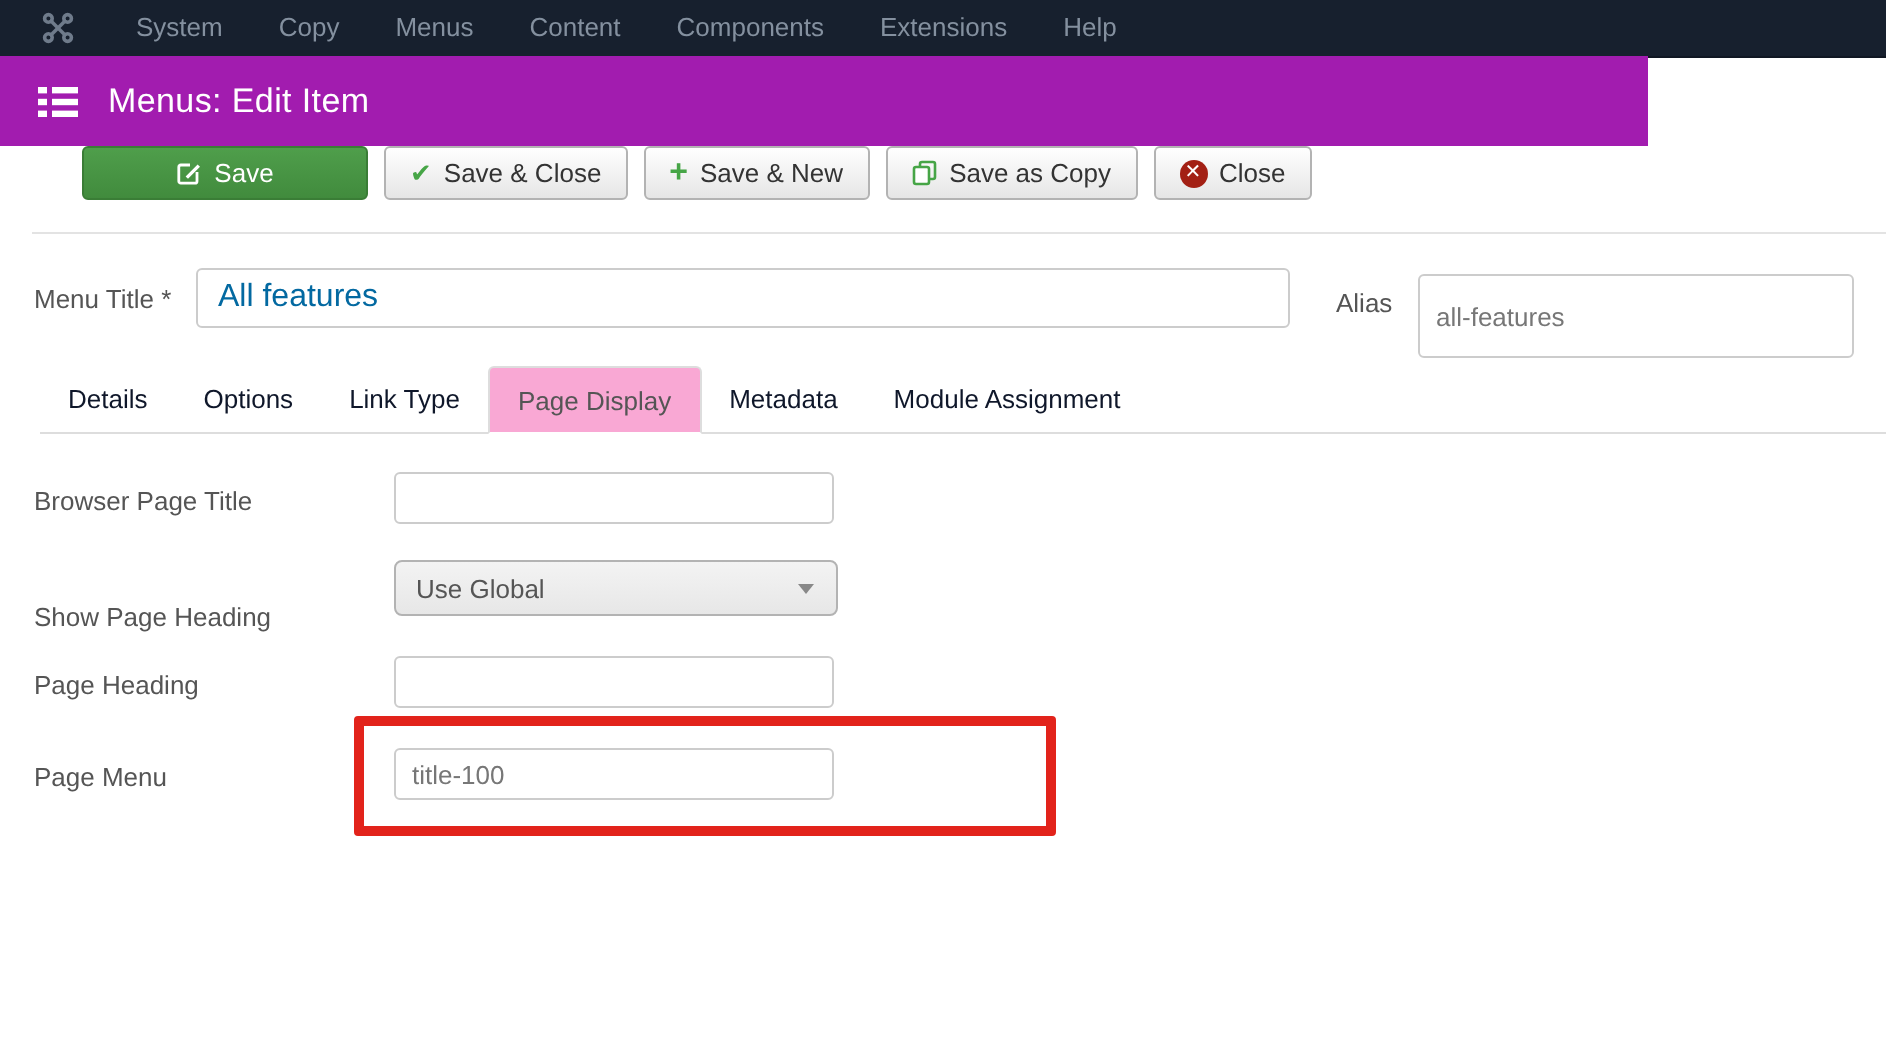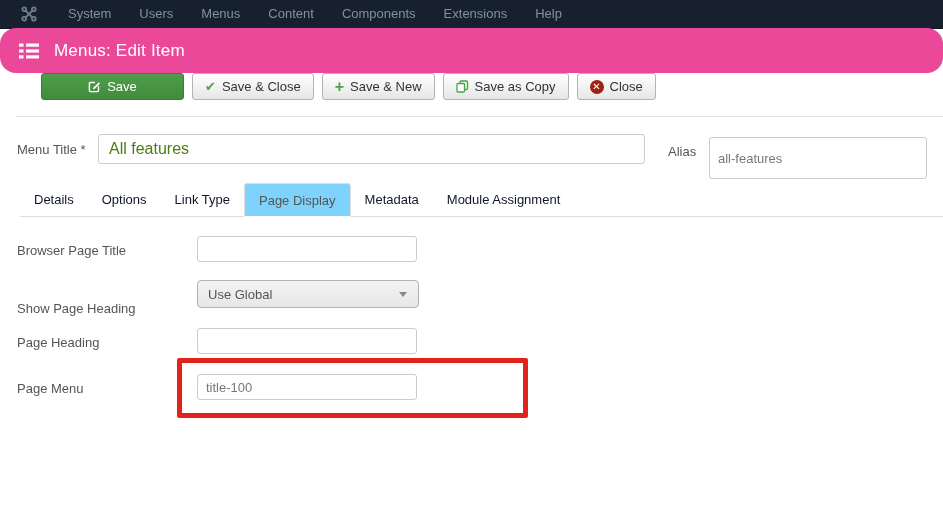--- a/index.html
+++ b/index.html
@@ -6,45 +6,45 @@
   body{font-family:"Liberation Sans","DejaVu Sans",sans-serif;}
   .screen{position:relative;width:943px;height:520px;background:#fff;overflow:hidden;}
 
   
   .topnav{position:absolute;top:0;left:0;width:943px;height:28px;background:#17202e;border-bottom:1px solid #101723;display:flex;align-items:center;}
   .topnav .logo{margin-left:21px;display:flex;align-items:center;}
   .topnav .navitems{display:flex;margin-left:17px;}
   .topnav .navitem{color:#8property0;color:#84909f;font-size:13px;padding:0 14px;line-height:28px;cursor:pointer;}
 
   
-  .pageheader{position:absolute;top:28px;left:0;width:943px;height:45px;background:#ec4899;display:flex;align-items:center;border-radius:16px;}
+  .pageheader{position:absolute;top:28px;left:0;width:824px;height:45px;background:#a21caf;display:flex;align-items:center;}
   .pageheader .hicon{margin-left:19px;display:flex;align-items:center;}
   .pageheader .htitle{color:#ffffff;font-size:17px;margin-left:15px;letter-spacing:.2px;}
 
   
   .toolbar{position:absolute;top:73px;left:0;width:943px;height:44px;background:#ffffff;border-bottom:1px solid #e3e3e3;display:flex;box-sizing:border-box;margin-left:16px;}
   .btn{height:27px;display:inline-flex;align-items:center;justify-content:center;gap:6px;border-radius:3px;font-size:13px;cursor:pointer;box-sizing:border-box;}
   .btn-primary{width:143px;margin-left:25px;background:linear-gradient(#4f9e4b,#418b3d);border:1px solid #3a7d36;color:#fff;}
   .btn-default{margin-left:8px;padding:0 12px;background:linear-gradient(#ffffff,#e6e6e6);border:1px solid #b3b3b3;color:#333;}
   .icon-check{color:#46a546;font-size:13px;font-weight:bold;}
   .icon-plus{color:#46a546;font-size:16px;font-weight:bold;line-height:1;}
   .icon-close-circle{width:14px;height:14px;border-radius:50%;background:#a32014;color:#fff;font-size:10px;font-weight:bold;display:inline-flex;align-items:center;justify-content:center;line-height:1;}
 
   
   .label{position:absolute;font-size:13px;color:#555;}
   .lbl-menutitle{left:17px;top:142px;}
-  .inp{position:absolute;border:1px solid #ccc;border-radius:3px;box-sizing:border-box;font-family:inherit;color:#4d7c0f;background:#fff;outline:none;}
+  .inp{position:absolute;border:1px solid #ccc;border-radius:3px;box-sizing:border-box;font-family:inherit;color:#0369a1;background:#fff;outline:none;}
   .inp-menutitle{left:98px;top:134px;width:547px;height:30px;font-size:16px;padding:0 10px;}
   .lbl-alias{left:668px;top:144px;}
   .inp-alias{left:709px;top:137px;width:218px;height:42px;font-size:13px;padding:0 8px;color:#777;}
 
   
   .tabs{position:absolute;top:182px;left:20px;width:923px;height:35px;display:flex;align-items:flex-end;border-bottom:1px solid #ddd;box-sizing:border-box;}
   .tab{font-size:13px;color:#0f172a;padding:0 14px;line-height:33px;height:34px;cursor:pointer;box-sizing:border-box;margin-bottom:-1px;}
-  .tab.active{background:#7dd3fc;color:#555;border:1px solid #ddd;border-bottom:1px solid #fff;border-radius:3px 3px 0 0;cursor:default;}
+  .tab.active{background:#f9a8d4;color:#555;border:1px solid #ddd;border-bottom:1px solid #fff;border-radius:3px 3px 0 0;cursor:default;}
 
   
   .lbl-f0{left:17px;top:243px;}
   .lbl-f1{left:17px;top:289px;margin-top:12px;}
   .lbl-f2{left:17px;top:335px;}
   .lbl-f3{left:17px;top:381px;}
   .inp-f{left:197px;width:220px;height:26px;font-size:13px;padding:0 8px;color:#777;}
   .inp-f0{top:236px;}
   .inp-f2{top:328px;}
   .inp-f3{top:374px;}
@@ -68,21 +68,21 @@
           <line x1="12" y1="4" x2="4" y2="12"></line>
           <circle cx="3.2" cy="3.2" r="1.9"></circle>
           <circle cx="12.8" cy="3.2" r="1.9"></circle>
           <circle cx="3.2" cy="12.8" r="1.9"></circle>
           <circle cx="12.8" cy="12.8" r="1.9"></circle>
         </g>
       </svg>
     </span>
     <div class="navitems">
       <span class="navitem">System</span>
-      <span class="navitem">Users</span>
+      <span class="navitem">Copy</span>
       <span class="navitem">Menus</span>
       <span class="navitem">Content</span>
       <span class="navitem">Components</span>
       <span class="navitem">Extensions</span>
       <span class="navitem">Help</span>
     </div>
   </div>
 
   <div class="pageheader">
     <span class="hicon">

